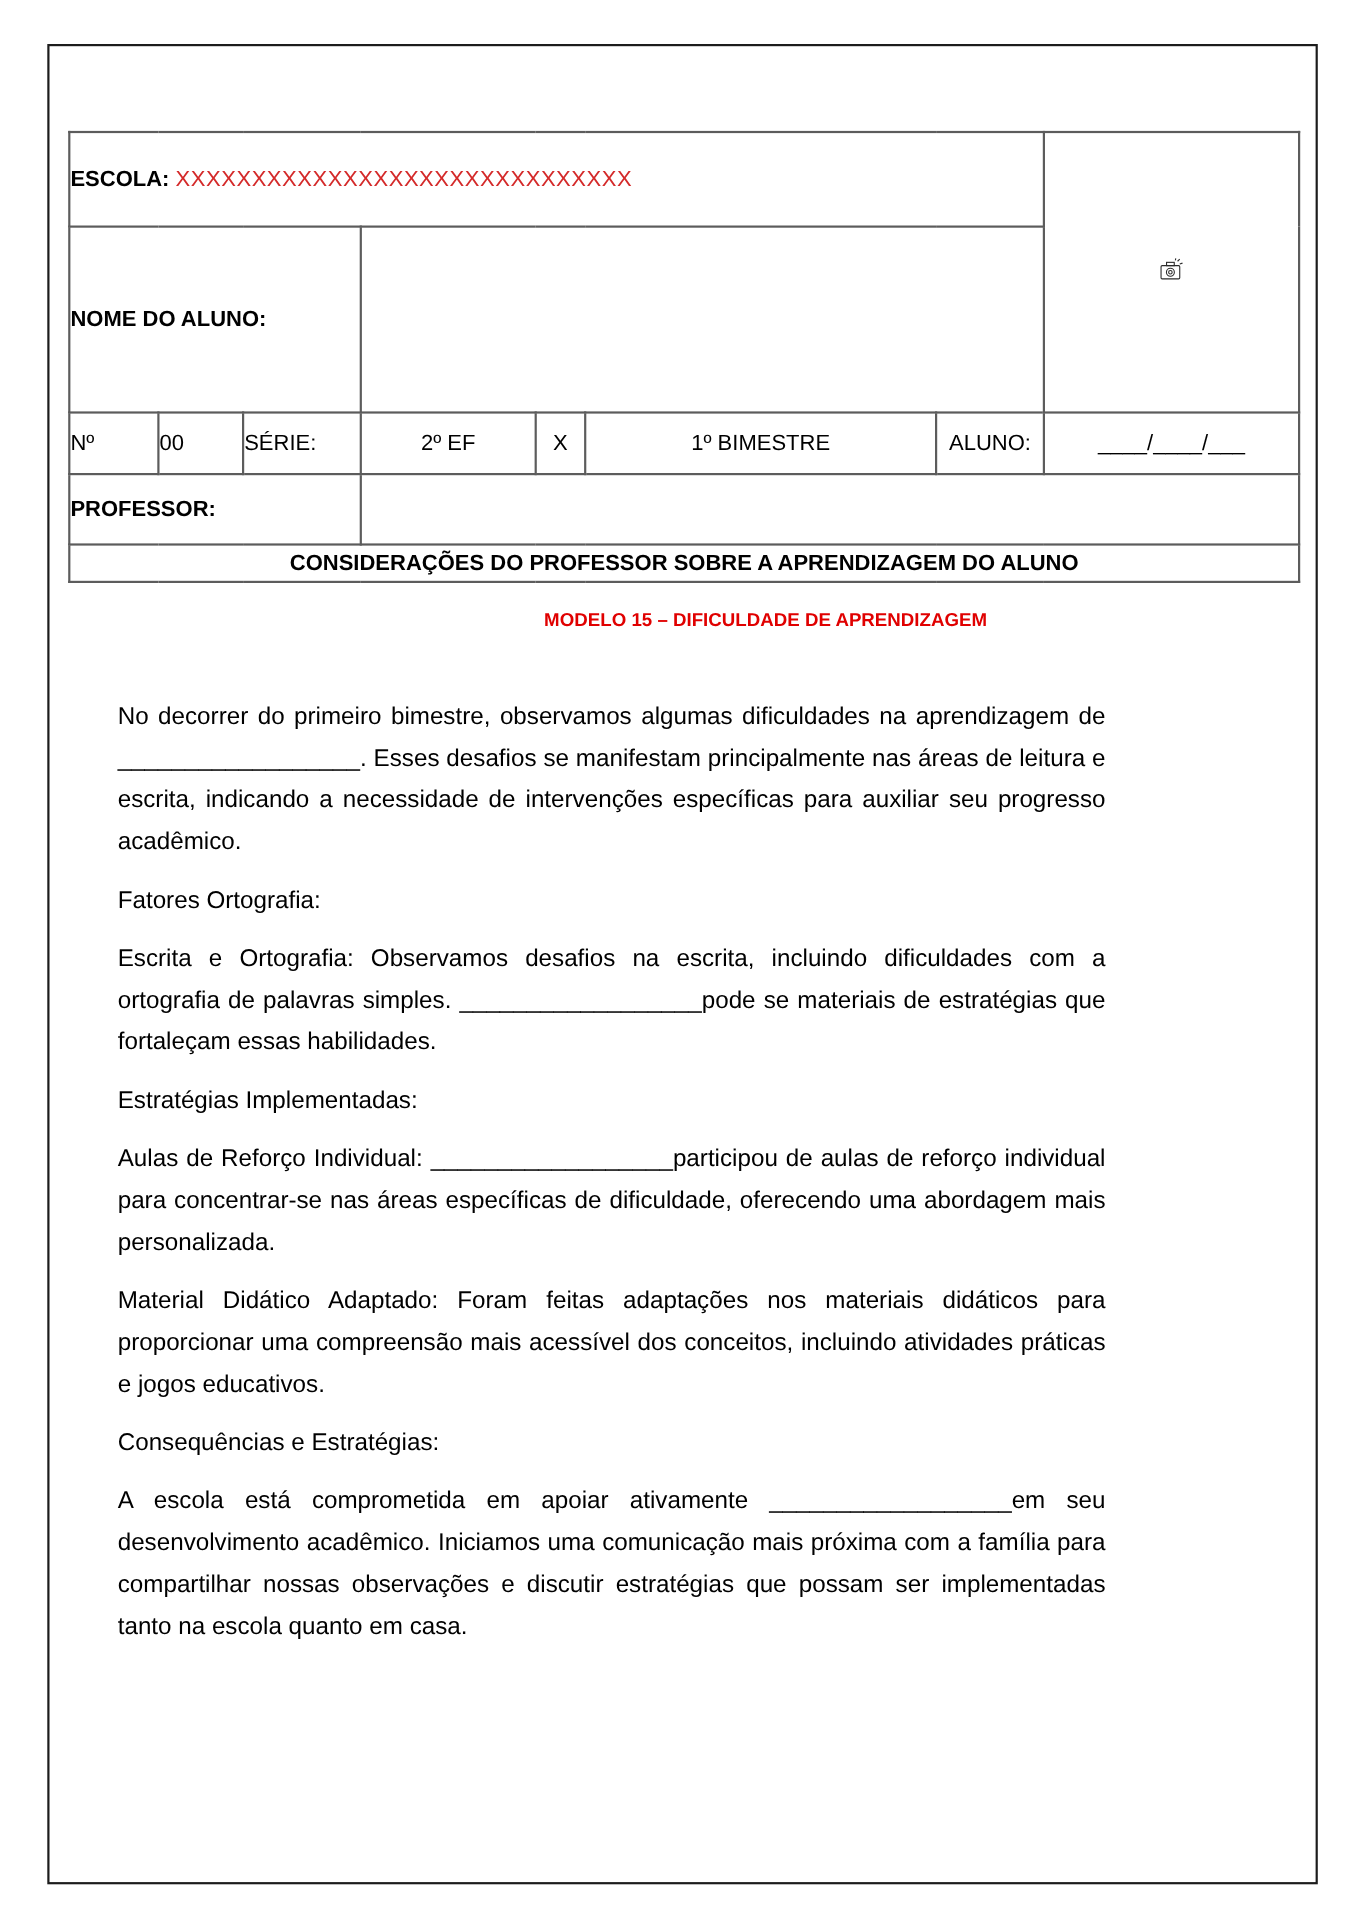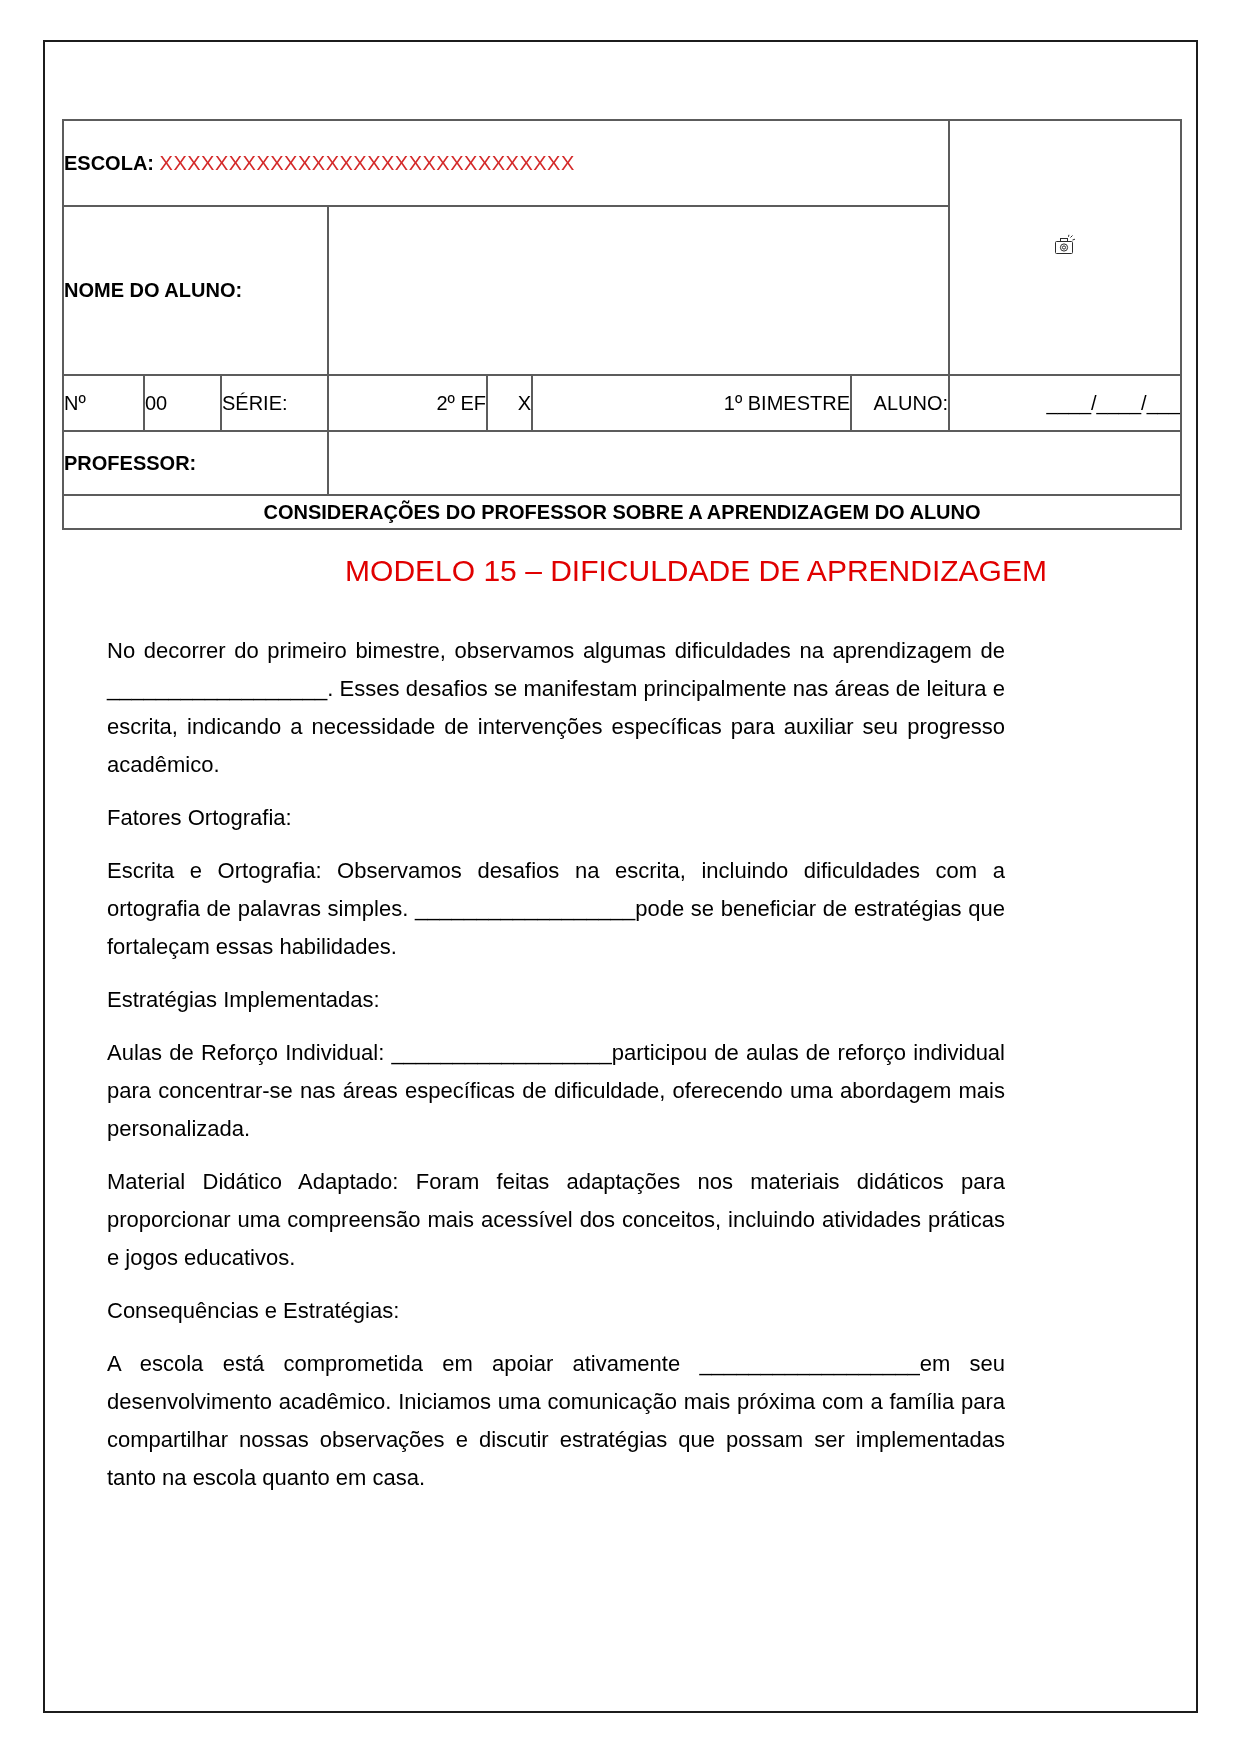--- a/index.html
+++ b/index.html
@@ -40,39 +40,39 @@
     padding: 0;
     font-size: 20px;
     color: #000;
     background: #fff;
     vertical-align: middle;
     overflow: hidden;
     white-space: nowrap;
   }
   td.lbl { font-weight: bold; padding-left: 14px; }
   td.plain { padding-left: 12px; }
-  td.ctr { text-align: right; }
+  td.ctr { text-align: center; }
   .red-x { color: var(--escola-red, #d42a2a); font-weight: normal; letter-spacing: 0.5px; }
   td.considerations {
     font-weight: bold;
     text-align: center;
     padding-right: 120px;
     font-size: 20px;
   }
   td.photo-cell { text-align: center; vertical-align: middle; }
 
   
   .doc-title {
     position: absolute;
     top: 512px;
     left: 202px;
     width: 898px;
     text-align: center;
-    font-size: 30px;
-    font-weight: normal;
+    font-size: 17px;
+    font-weight: bold;
     color: var(--title-red, #e00000);
     white-space: nowrap;
   }
 
   
   .doc-body {
     position: absolute;
     top: 590px;
     left: 62px;
     width: 898px;
@@ -149,21 +149,21 @@
           <td colspan="8" class="considerations">CONSIDERAÇÕES DO PROFESSOR SOBRE A APRENDIZAGEM DO ALUNO</td>
         </tr>
       </tbody>
         </table>
 
       <div class="doc-title">MODELO 15 – DIFICULDADE DE APRENDIZAGEM</div>
 
       <div class="doc-body">
         <p>No decorrer do primeiro bimestre, observamos algumas dificuldades na aprendizagem de __________________. Esses desafios se manifestam principalmente nas áreas de leitura e escrita, indicando a necessidade de intervenções específicas para auxiliar seu progresso acadêmico.</p>
         <p>Fatores Ortografia:</p>
-        <p>Escrita e Ortografia: Observamos desafios na escrita, incluindo dificuldades com a ortografia de palavras simples. __________________pode se beneficiar de estratégias que fortaleçam essas habilidades.</p>
+        <p>Escrita e Ortografia: Observamos desafios na escrita, incluindo dificuldades com a ortografia de palavras simples. __________________pode se materiais de estratégias que fortaleçam essas habilidades.</p>
         <p>Estratégias Implementadas:</p>
         <p>Aulas de Reforço Individual: __________________participou de aulas de reforço individual para concentrar-se nas áreas específicas de dificuldade, oferecendo uma abordagem mais personalizada.</p>
         <p>Material Didático Adaptado: Foram feitas adaptações nos materiais didáticos para proporcionar uma compreensão mais acessível dos conceitos, incluindo atividades práticas e jogos educativos.</p>
         <p>Consequências e Estratégias:</p>
         <p>A escola está comprometida em apoiar ativamente __________________em seu desenvolvimento acadêmico. Iniciamos uma comunicação mais próxima com a família para compartilhar nossas observações e discutir estratégias que possam ser implementadas tanto na escola quanto em casa.</p>
       </div>
 
     </div>
   </div>
 </div>

